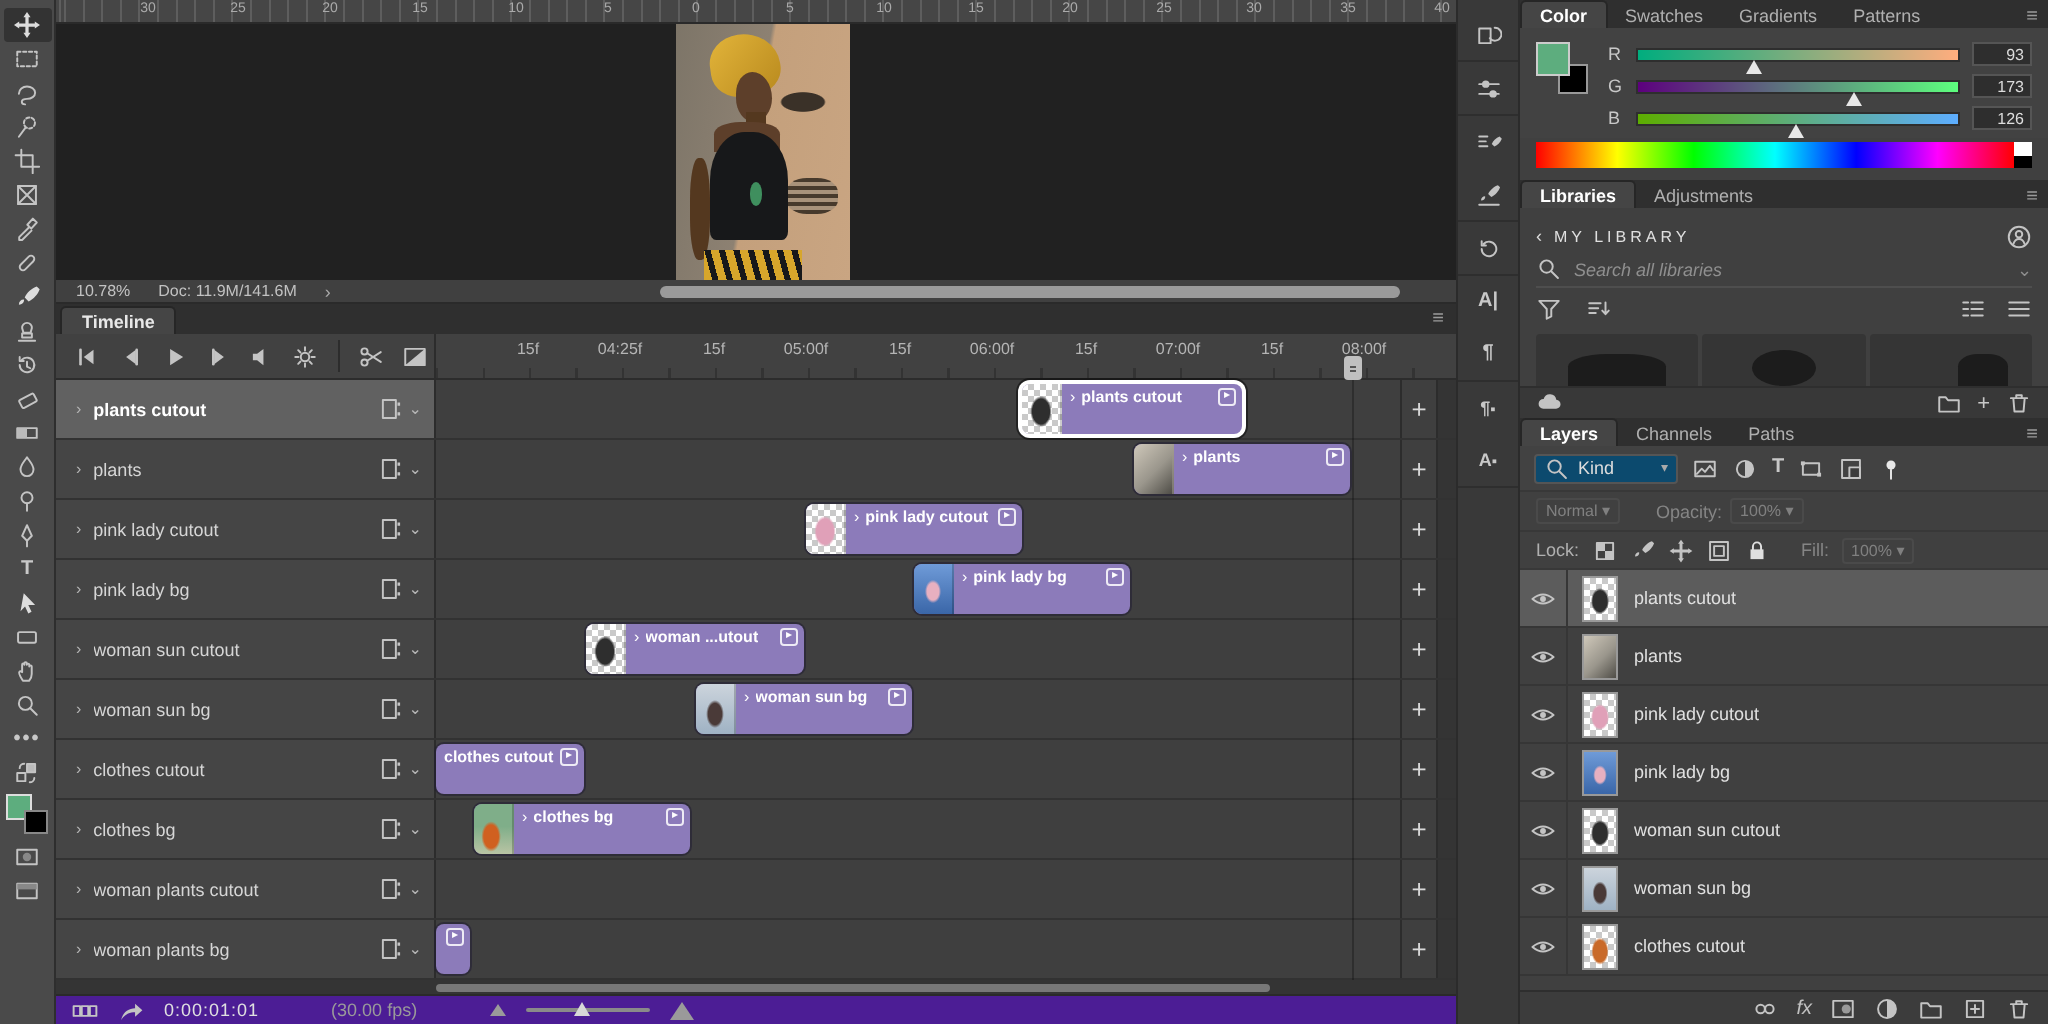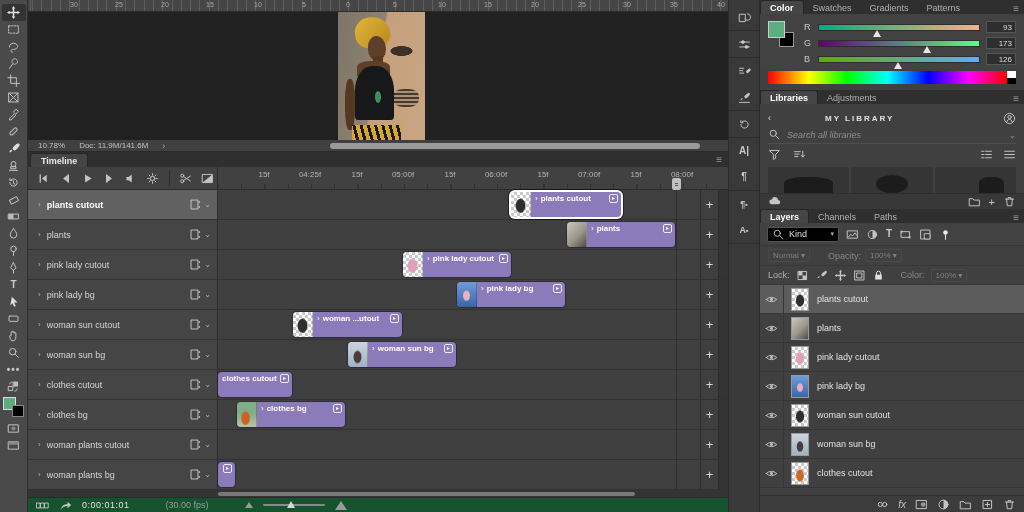--- a/index.html
+++ b/index.html
@@ -89,21 +89,21 @@
   .blob-orange{ background-image:radial-gradient(ellipse at 50% 60%,#c96a2a 0 30%,transparent 38%),
       linear-gradient(45deg,#c9c9c9 25%,transparent 25%,transparent 75%,#c9c9c9 75%),
       linear-gradient(45deg,#c9c9c9 25%,transparent 25%,transparent 75%,#c9c9c9 75%); background-color:#fff; background-size:100% 100%,6px 6px,6px 6px; background-position:0 0,0 0,3px 3px; }
   .ph-gray    { background:linear-gradient(135deg,#cfc8ba,#9a968c 55%,#4f4d47); }
   .blue-fig   { background:radial-gradient(ellipse at 50% 55%,#e8b0c0 0 22%,transparent 30%),linear-gradient(180deg,#6f9bd8,#3a66a8); }
   .blue-light { background:radial-gradient(ellipse at 50% 60%,#4a3a38 0 25%,transparent 33%),linear-gradient(180deg,#ccd4dc,#9fb2c4); }
   .green-orange { background:radial-gradient(ellipse at 45% 65%,#d06020 0 25%,transparent 33%),linear-gradient(180deg,#7fae89 45%,#b9c4a4); }
 
   .tl-scrollrow { height:8px; background:#343434; position:relative; border-bottom:1px solid #2a2a2a; }
   .tl-hthumb { position:absolute; left:190px; top:2px; width:417px; height:4px; background:#787878; border-radius:2px; }
-  .tl-status { height:14px; background:#14532d; display:flex; align-items:center; gap:10px; padding-left:8px; font-size:9px; }
+  .tl-status { height:14px; background:#4c1d95; display:flex; align-items:center; gap:10px; padding-left:8px; font-size:9px; }
   .tl-status .tc { color:#e0e0e0; letter-spacing:.5px; }
   .tl-status .fps { color:#9a9a9a;margin-left:26px; }
   .zslider { width:62px; height:2px; background:#8a8a8a; position:relative; border-radius:1px; }
   .zslider .zthumb { position:absolute; left:40%; top:-3px; width:0; height:0;
     border-left:4px solid transparent; border-right:4px solid transparent; border-bottom:7px solid #d8d8d8; }
   .mt { width:0; height:0; border-left:4px solid transparent; border-right:4px solid transparent; border-bottom:6px solid #9a9a9a; }
   .mt.big { border-left-width:6px; border-right-width:6px; border-bottom-width:9px; }
 
   
   .dock { background:#393939; border-left:1px solid #2b2b2b; border-right:1px solid #2b2b2b;
@@ -130,35 +130,35 @@
     border-left:4px solid transparent; border-right:4px solid transparent; border-bottom:7px solid #e8e8e8; }
   .chval { width:30px; height:12px; background:#2e2e2e; border:1px solid #555; color:#ddd;
     font-size:8px; text-align:right; padding:1px 3px 0 0; }
   .spectrum { height:13px; margin:2px 8px 6px; display:flex; }
   .spec-main { flex:1; background:linear-gradient(to right,#f00,#ff0 17%,#0f0 33%,#0ff 50%,#00f 67%,#f0f 84%,#f00); }
   .spec-corner { width:9px; display:flex; flex-direction:column; }
   .spec-corner i { flex:1; } .spec-corner .w{background:#fff;} .spec-corner .k{background:#000;}
 
   .lib-body { background:#404040; padding:6px 8px 0; display:flex; flex-direction:column; }
   .lib-head { display:flex; align-items:center; gap:6px; height:16px; color:#e0e0e0; }
-  .lib-head .hl { font-size:8px; letter-spacing:2px; font-weight:bold;margin-left:48px; }
+  .lib-head .hl { font-size:8px; letter-spacing:2px; font-weight:normal; }
   .lib-head .pic { margin-left:auto; }
   .lib-search { display:flex; align-items:center; gap:6px; height:18px; border-bottom:1px solid #4e4e4e; color:#8f8f8f; }
   .lib-search .ph { font-style:italic; font-size:9px; flex:1; }
   .lib-filter { display:flex; align-items:center; gap:12px; height:20px; color:#c0c0c0; }
   .lib-filter .sp { margin-left:auto; display:flex; gap:10px; align-items:center; }
   .lib-thumbs { display:flex; gap:2px; height:26px; margin-top:3px; }
   .lib-thumbs .lt { flex:1; background:#353535; border-radius:2px 2px 0 0; position:relative; overflow:hidden; }
   .lib-thumbs .lt i { position:absolute; left:20%; bottom:0; width:60%; height:60%; background:#1c1c1c; border-radius:40% 40% 0 0; display:block; }
   .lib-foot { height:16px; margin:0 -8px; background:#383838; border-top:1px solid #2e2e2e;
     display:flex; align-items:center; padding:0 8px; gap:8px; }
   .lib-foot .rt { margin-left:auto; display:flex; gap:8px; align-items:center; }
 
   .lyr-filter { display:flex; align-items:center; gap:7px; height:22px; padding:0 7px; background:#424242; }
-  .kindbox { display:flex; align-items:center; gap:4px; background:#000000; border:1px solid #555; border-radius:2px;
+  .kindbox { display:flex; align-items:center; gap:4px; background:#0c4a6e; border:1px solid #555; border-radius:2px;
     height:15px; padding:0 4px; width:72px; color:#ddd; }
   .kindbox .kv { flex:1; font-size:9px; } .kindbox .dd { color:#aaa; font-size:7px; }
   .lyr-blend { display:flex; align-items:center; height:20px; padding:0 8px; gap:4px; color:#858585; border-top:1px solid #383838; }
   .dimbox { border:1px solid #4a4a4a; border-radius:2px; padding:1px 4px; font-size:8px; color:#808080; }
   .lyr-lock { display:flex; align-items:center; height:20px; padding:0 8px; gap:6px; color:#b8b8b8; border-top:1px solid #383838; border-bottom:1px solid #383838; }
   .lyr-list { flex:1; background:#404040; }
   .lrow { height:29px; display:flex; align-items:center; border-bottom:1px solid #363636; }
   .lrow.sel { background:#5c5c5c; }
   .lrow .eyecell { width:24px; height:100%; display:flex; align-items:center; justify-content:center; border-right:1px solid #363636; }
   .lrow .lthumb { width:18px; height:23px; margin:0 8px 0 7px; border:1px solid #999; flex:none; }
@@ -990,21 +990,21 @@
             <rect x="2.5" y="2.5" width="11" height="11"></rect>
             <rect x="5" y="5" width="6" height="6"></rect>
           </svg>
         </span>
       <span>
           <svg viewBox="0 0 16 16" width="13" height="13" fill="none" stroke="#c4c4c4" stroke-width="1.2" stroke-linecap="round" stroke-linejoin="round">
             <rect x="4" y="7" width="8" height="6" fill="#e0e0e0" stroke="none"></rect>
             <path d="M5.5 7V5.2a2.5 2.5 0 015 0V7" stroke="#e0e0e0"></path>
           </svg>
         </span>
-      <span style="margin-left:10px;color:#858585">Color:</span>
+      <span style="margin-left:10px;color:#858585">Fill:</span>
       <span class="dimbox"><span>100%</span> ▾</span>
     </div>
     <div class="lyr-list">
         <div class="lrow sel">
       <span class="eyecell">
             <svg viewBox="0 0 16 16" width="13" height="13" fill="none" stroke="#c4c4c4" stroke-width="1.2" stroke-linecap="round" stroke-linejoin="round">
               <path d="M1.5 8Q8 2.5 14.5 8 8 13.5 1.5 8z"></path>
               <circle cx="8" cy="8" r="1.8" fill="#c4c4c4" stroke="none"></circle>
             </svg>
           </span>

